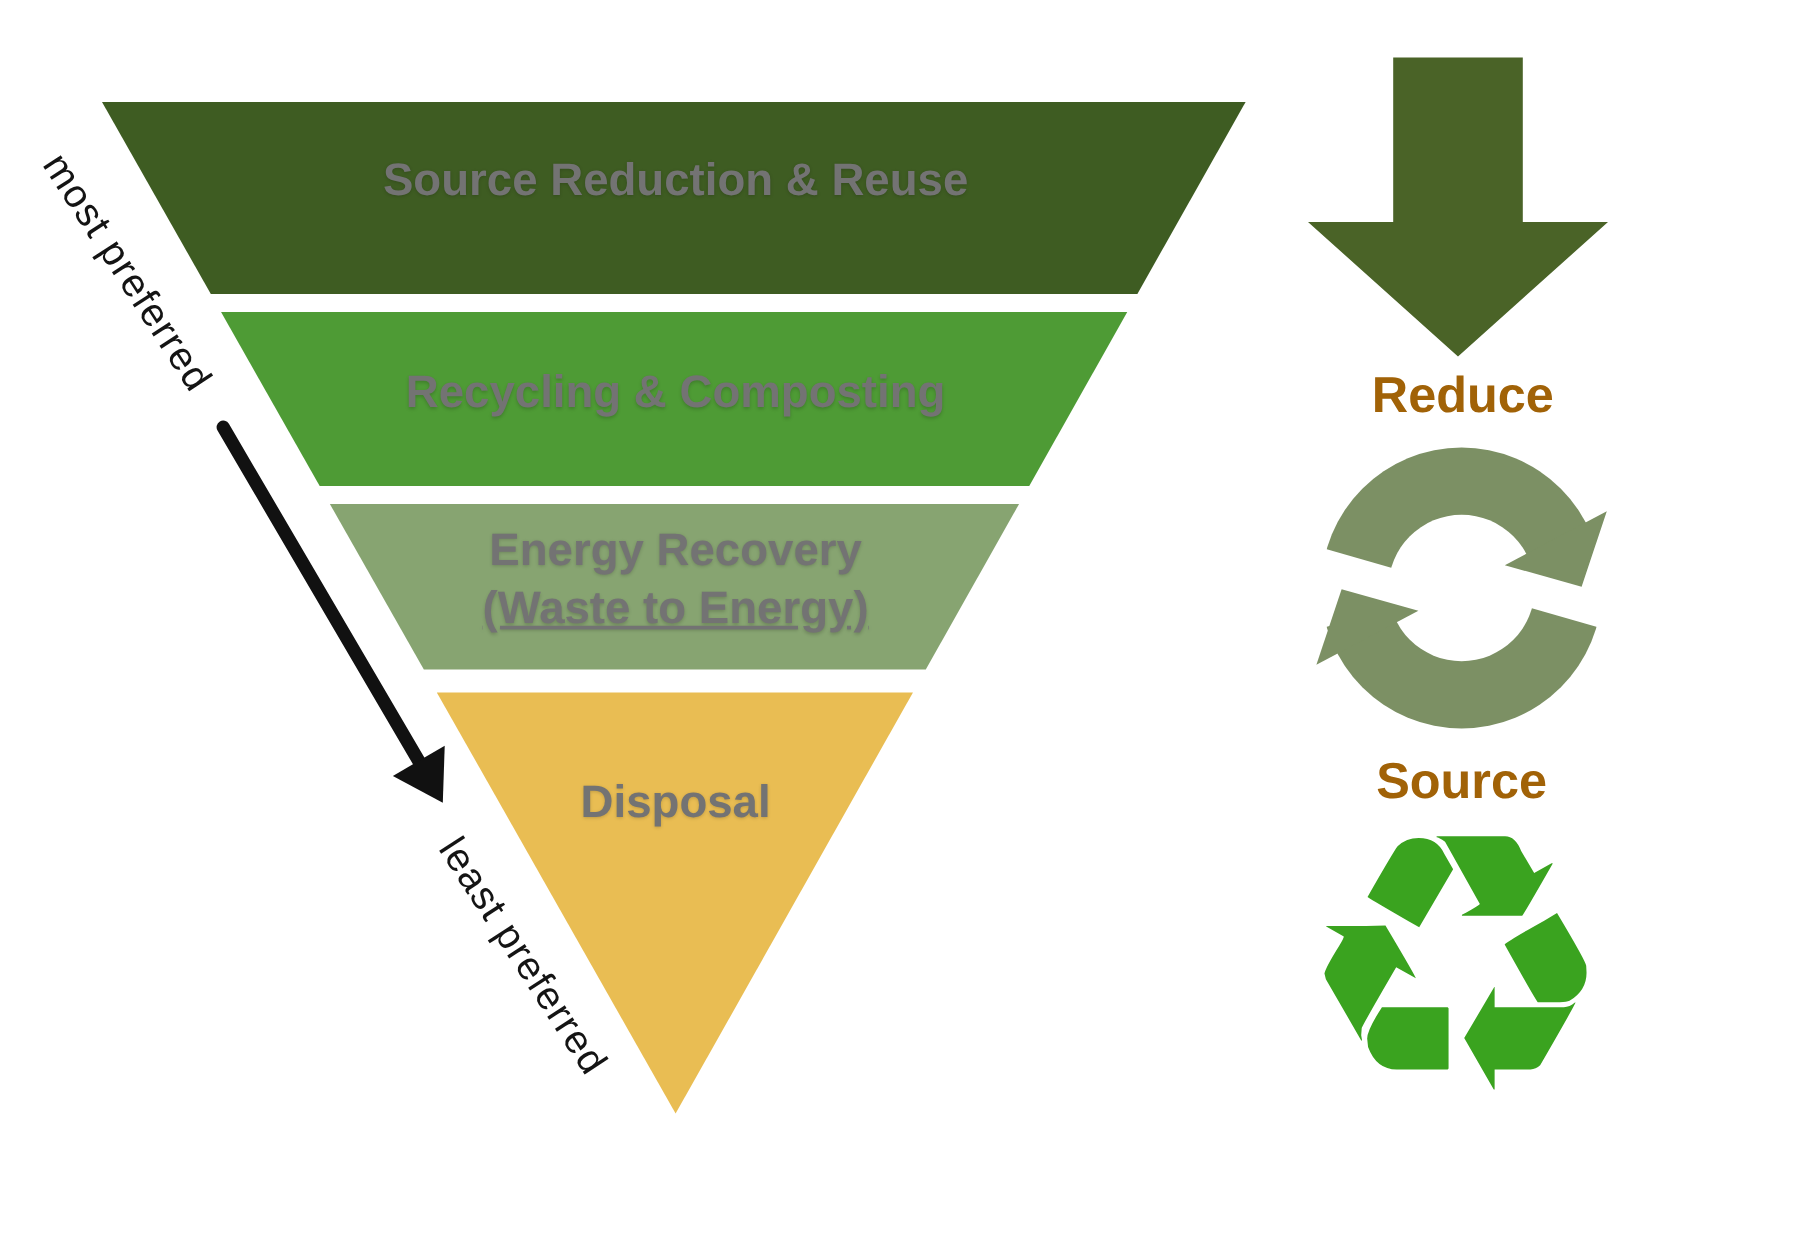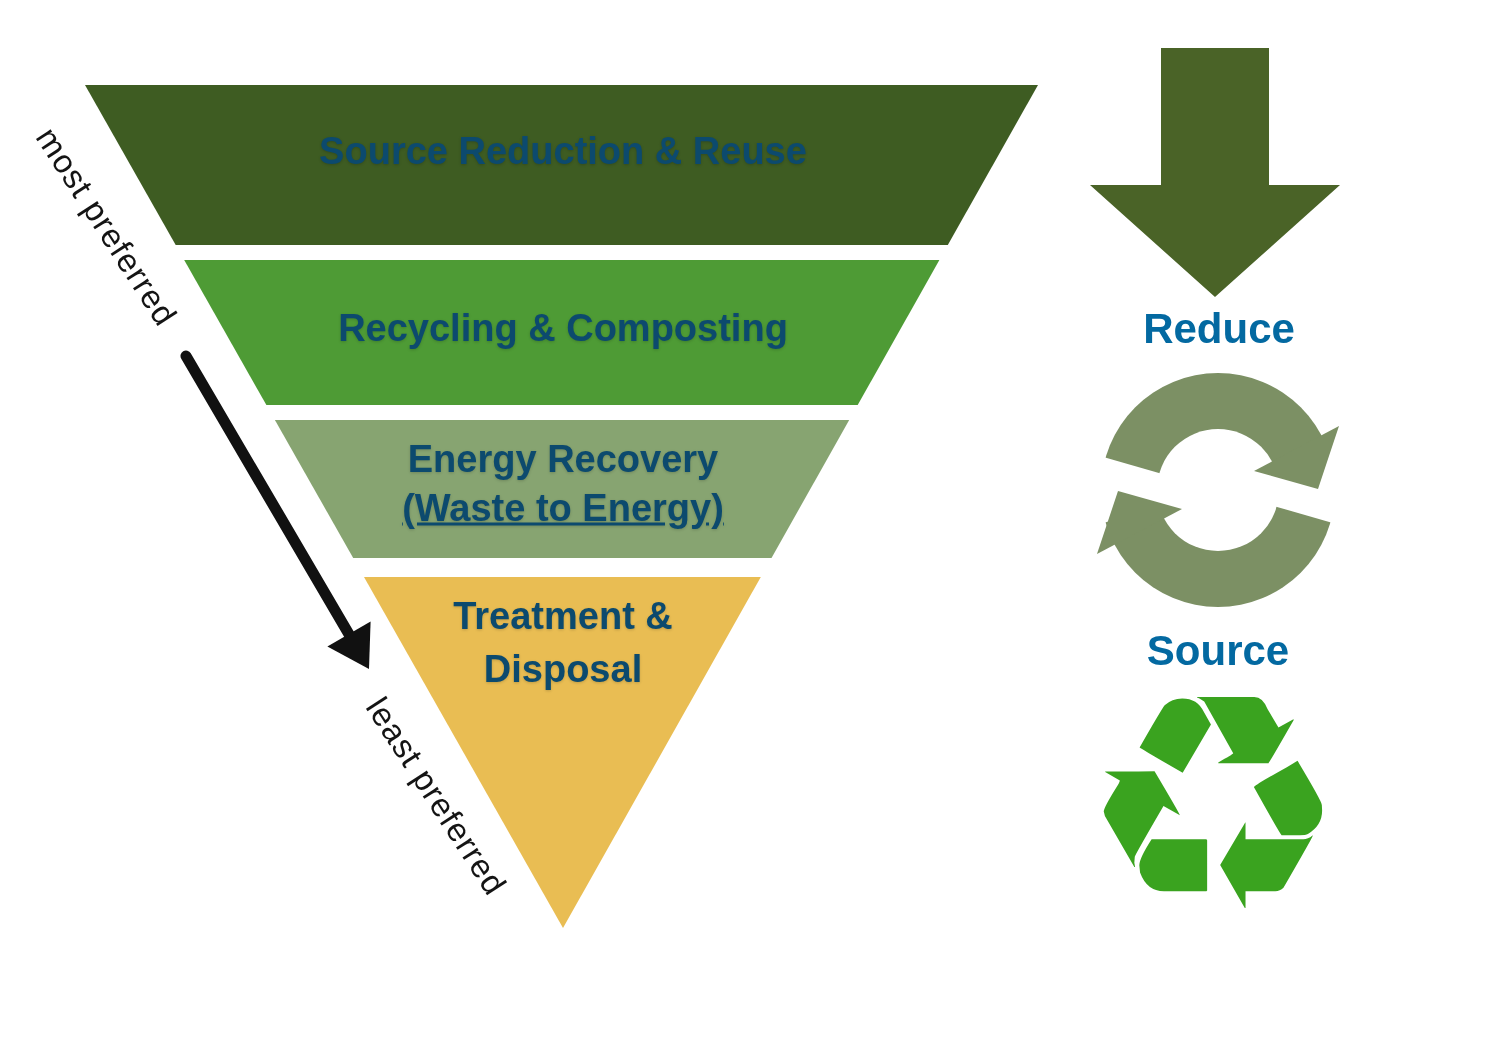--- a/index.html
+++ b/index.html
@@ -7,41 +7,41 @@
     position:relative;
     width:1498px;height:1038px;
     background:#ffffff;
     overflow:hidden;
     font-family:"Liberation Sans", sans-serif;
   }
   .layer-svg{position:absolute;left:0;top:0;}
   .band-line{
     position:absolute;
     transform:translate(-50%,-50%);
-    color:#0c4a6e;
+    color:#737373;
     font-weight:bold;
     font-size:38px;
     white-space:nowrap;
     text-shadow:0 1px 3px rgba(0,0,0,0.18);
   }
   .side-label{
     position:absolute;
     color:#141414;
     font-size:33px;
     white-space:nowrap;
     transform-origin:0 50%;
     transform:rotate(57deg);
     letter-spacing:1px;
   }
   .legend-label{
     position:absolute;
     transform:translate(-50%,-50%);
     font-weight:bold;
     font-size:42px;
-    color:#0369a1;
+    color:#a16207;
     white-space:nowrap;
   }
   .recycle-glyph{
     position:absolute;
     left:1213px;top:805px;
     transform:translate(-50%,-50%);
     font-size:300px;
     line-height:1;
     color:#3aa31f;
     font-family:"DejaVu Sans", sans-serif;
@@ -76,21 +76,20 @@
     </g>
   </svg>
 
   <div class="band-line" style="left:563px;top:151px;">Source Reduction &amp; Reuse</div>
 
   <div class="band-line" style="left:563px;top:459px;">Energy Recovery</div>
 
   <div class="band-line" style="left:563px;top:328px;">Recycling &amp; Composting</div>
   <div class="band-line" style="left:563px;top:508px;text-decoration:underline;">(Waste to Energy)</div>
 
-  <div class="band-line" style="left:563px;top:616px;">Treatment &amp;</div>
   <div class="band-line" style="left:563px;top:669px;">Disposal</div>
 
   <div class="side-label" style="left:44px;top:112px;">most preferred</div>
   <div class="side-label" style="left:374px;top:682px;">least preferred</div>
 
   <div class="legend-label" style="left:1219px;top:329px;">Reduce</div>
 
   <div class="legend-label" style="left:1218px;top:651px;">Source</div>
 
   <div class="recycle-glyph">♻</div>

